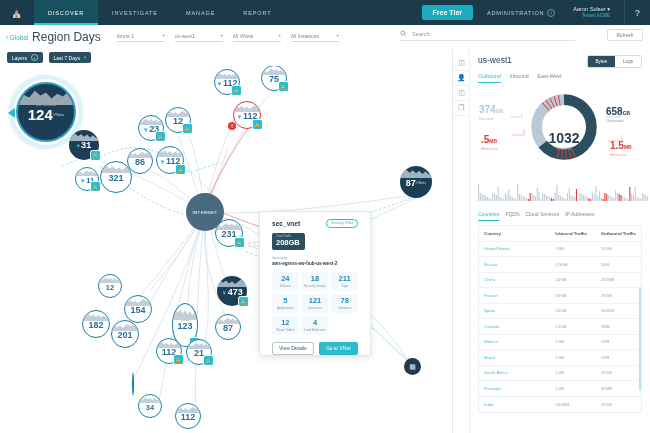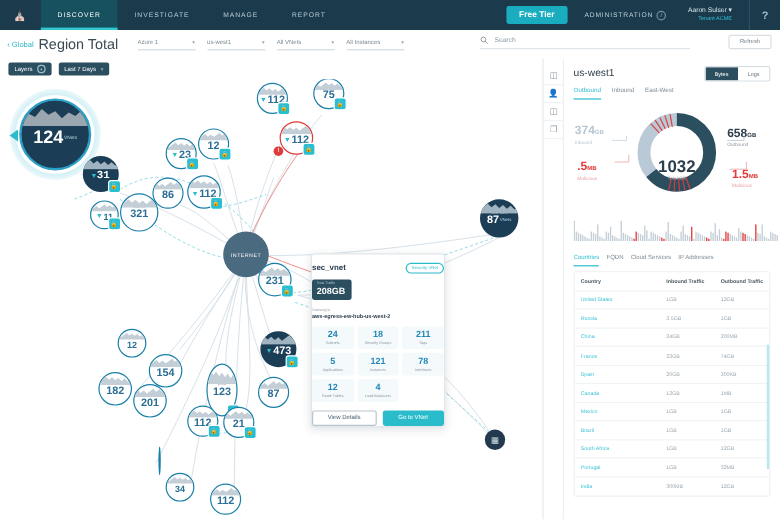--- a/index.html
+++ b/index.html
@@ -171,21 +171,21 @@
   .gw-icon {
     position: absolute; width: 17px; height: 17px; border-radius: 50%;
     background: #23394d; display: flex; align-items: center;
     justify-content: center; color: #cfe3ea; font-size: 7px;
   }
 
   
   .vnetcard {
     position: absolute; left: 259px; top: 211px; width: 112px; height: 145px;
     background: #fff; border: 0.7px solid #e2e7ea; border-radius: 3px;
-    box-shadow: 0 2px 7px rgba(30,50,70,0.13); padding: 7px 0;
+    box-shadow: 0 2px 7px rgba(30,50,70,0.13); padding: 7px 12px;
   }
   .vc-head { display: flex; align-items: center; justify-content: space-between; }
   .vc-title { font-size: 6.6px; color: #2c3e4c; font-weight: bold; }
   .vc-badge {
     border: 0.7px solid #2bbccc; color: #2bbccc; font-size: 3.6px;
     border-radius: 6px; padding: 1.3px 4px;
   }
   .vc-traffic {
     margin-top: 5px; background: #2c4f60; border-radius: 2px;
     width: 33px; padding: 2.5px 4px; color: #fff;
@@ -307,21 +307,21 @@
       <div class="user-block">
         <div class="user-name"><span>Aaron Sulser</span> ▾</div>
         <div class="user-tenant">Tenant ACME</div>
       </div>
       <div class="help-btn">?</div>
     </div>
   </div>
 
   <div class="subbar">
     <span class="breadcrumb-global">Global</span>
-    <span class="page-title">Region Total</span>
+    <span class="page-title">Region Days</span>
     <div class="filters">
       <div class="filter-sel">
         <span>Azure 1</span>
         <span class="caret">▾</span>
       </div>
       <div class="filter-sel">
         <span>us-west1</span>
         <span class="caret">▾</span>
       </div>
       <div class="filter-sel">

